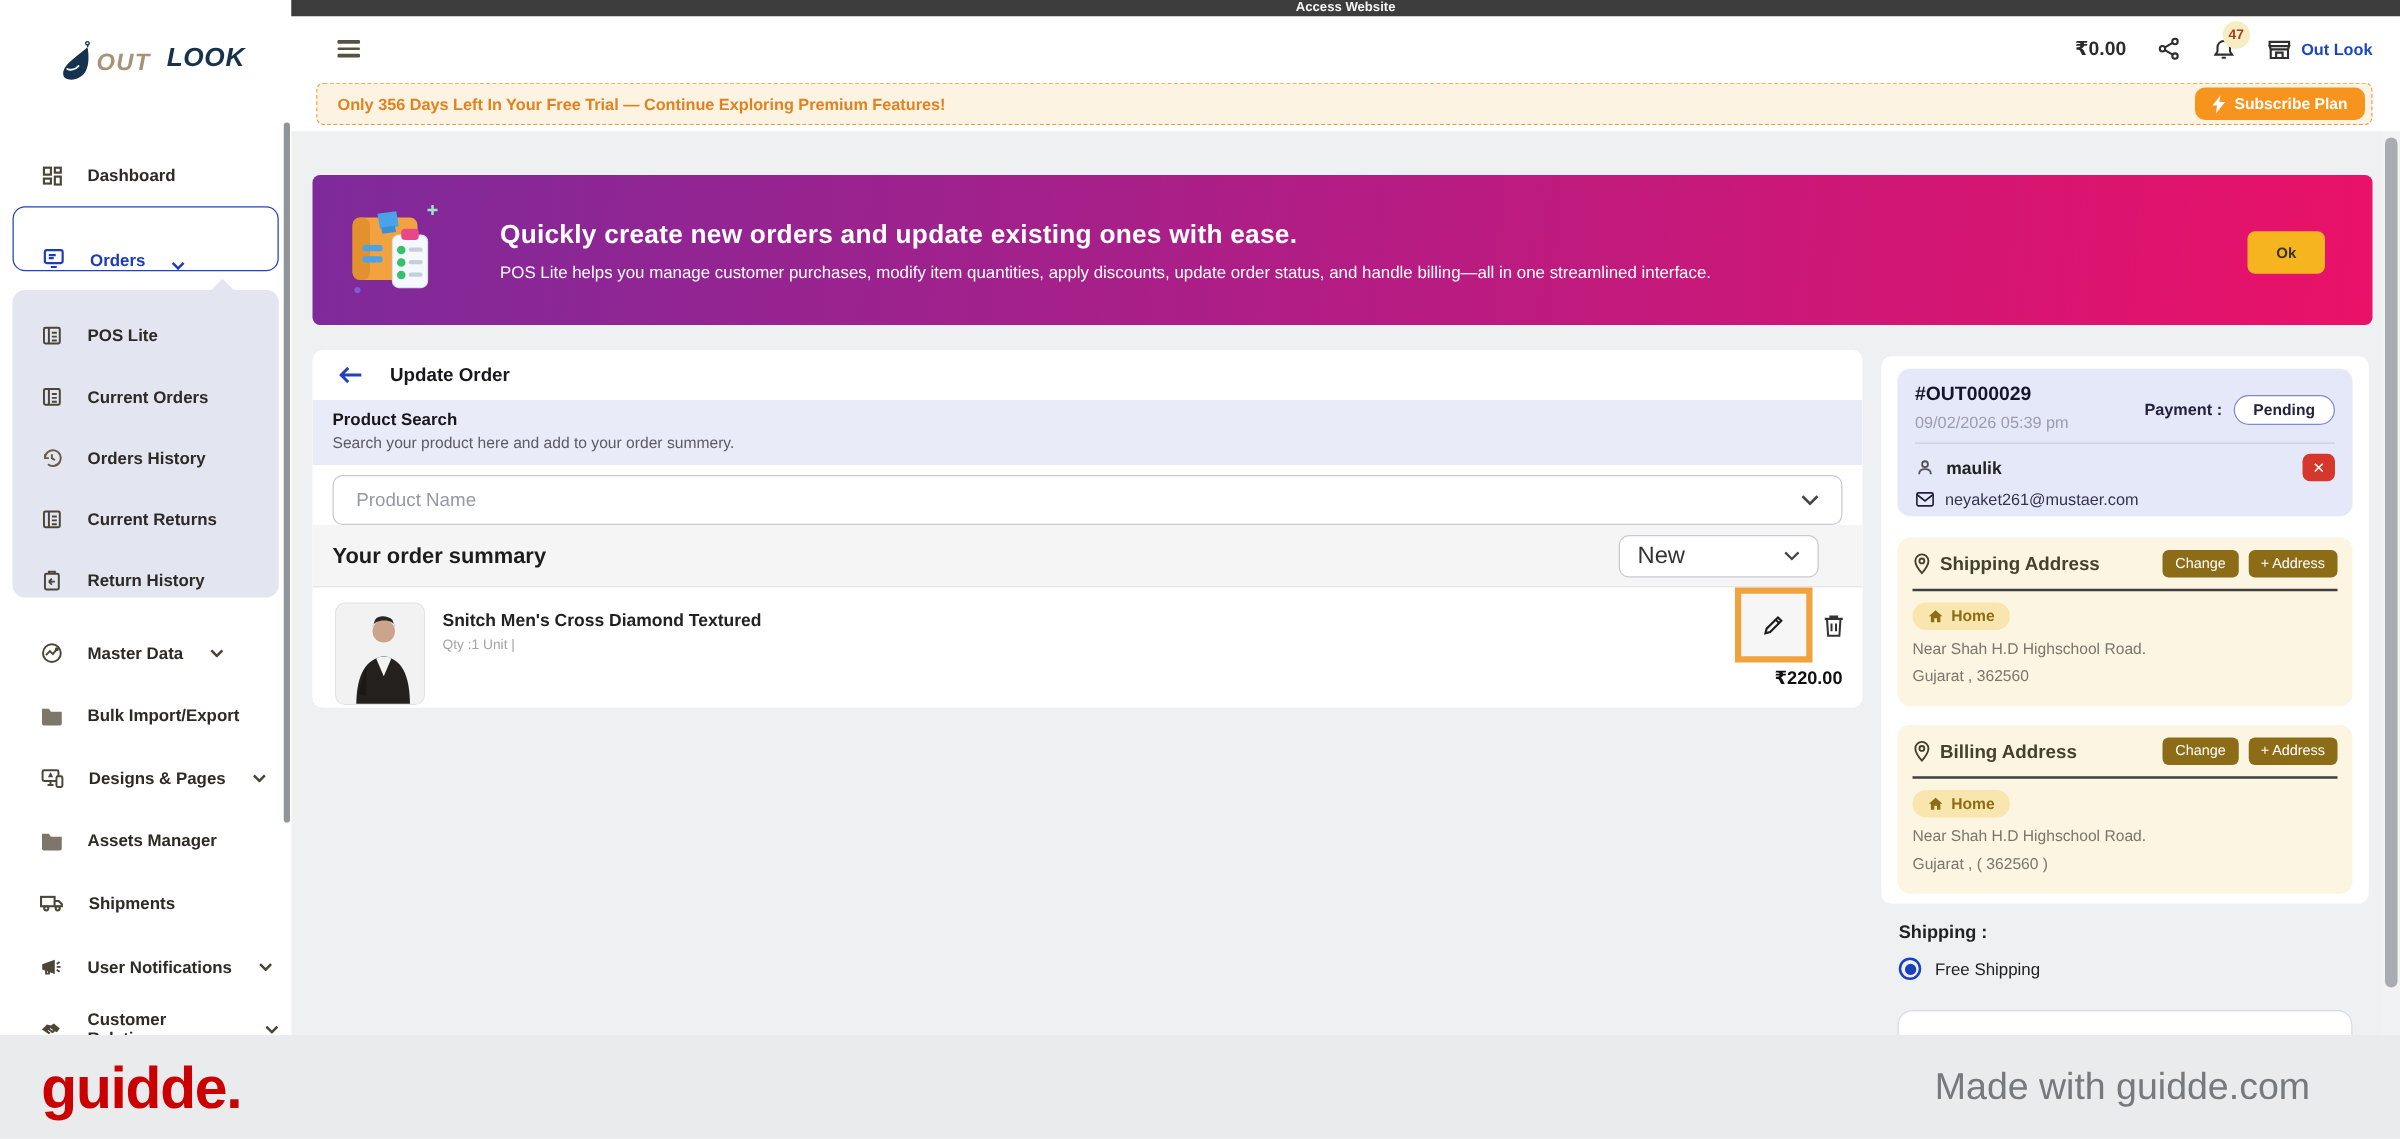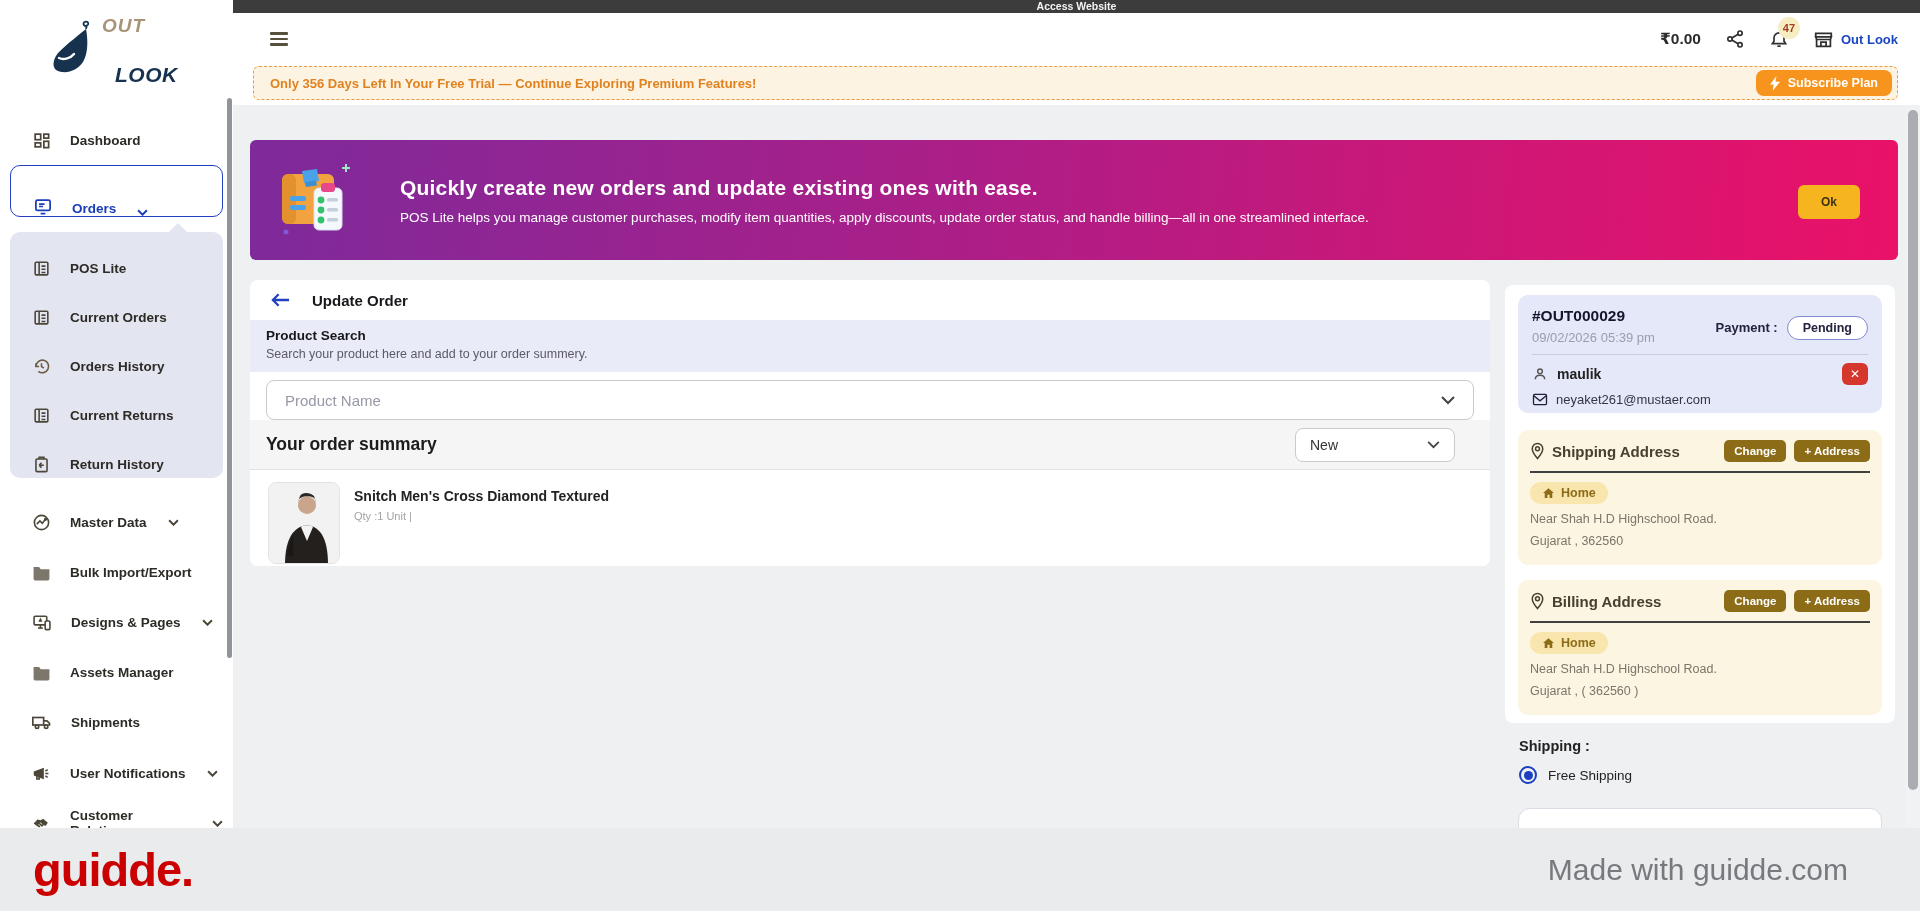--- a/index.html
+++ b/index.html
@@ -8,21 +8,21 @@
   #root { position:relative; width:1920px; height:911px; background:#ffffff; }
 
   
   .access-bar { position:absolute; left:233px; top:0; width:1687px; height:13px;
     background:#3c3c3c; display:flex; align-items:center; justify-content:center; z-index:30; }
   .access-bar span { color:#f4f4f4; font-size:10.5px; font-weight:bold; line-height:13px; }
 
   
   .sidebar { position:absolute; left:0; top:13px; width:233px; height:815px; background:#fff; overflow:hidden; z-index:5; }
   .logo { position:absolute; left:46px; top:2px; width:150px; height:72px; display:flex; align-items:center; }
-  .logo-text { display:flex; flex-direction:column; margin-left:-6px;gap:31px; }
+  .logo-text { display:flex; margin-left:-6px; }
   .logo-text .out  { color:#a89377; font-style:italic; font-weight:900; font-size:19px; letter-spacing:1px; }
   .logo-text .look { color:#16324f; font-style:italic; font-weight:900; font-size:21px; margin-top:-5px; margin-left:13px; letter-spacing:0.5px; }
   .nav-item { position:absolute; left:10px; width:213px; height:40px; display:flex; align-items:center;
     gap:19px; padding-left:22px; color:#2d2b26; font-size:13.5px; font-weight:600; cursor:pointer; }
   .nav-item svg { flex:0 0 auto; }
   .nav-item .chev { margin-left:2px; }
   .nav-item.active { height:52px; border:1.6px solid #2340c0; border-radius:10px; color:#1b3db8;align-items:flex-end; }
   .submenu { position:absolute; left:10px; top:219px; width:213px; height:246px; background:#e3e5f1; border-radius:10px; }
   .submenu::before { content:""; position:absolute; top:-9px; left:158px; border-left:10px solid transparent;
     border-right:10px solid transparent; border-bottom:10px solid #e3e5f1; }
@@ -71,21 +71,21 @@
   .search-band h4 { font-size:13.5px; font-weight:bold; color:#17171c; }
   .search-band p { margin-top:4px; font-size:12.5px; color:#5b5b66; }
   .product-select { position:absolute; left:16px; top:100px; width:1208px; height:40px; border:1px solid #c9c9cf;
     border-radius:8px; background:#fff; display:flex; align-items:center; justify-content:space-between; padding:0 18px; cursor:pointer; }
   .product-select .ph { color:#9698a6; font-size:15px; }
   .summary-band { position:absolute; left:0; top:140px; width:1240px; height:50px; background:#f5f5f6;
     border-bottom:1px solid #e2e2e5; display:flex; align-items:center; justify-content:space-between; padding:0 35px 0 16px; }
   .summary-band h3 { font-size:17.5px; font-weight:bold; color:#1c1c1c; }
   .status-select { width:160px; height:34px; background:#fff; border:1px solid #c9c9cf; border-radius:8px;
     display:flex; align-items:center; justify-content:space-between; padding:0 14px; cursor:pointer; }
-  .status-select span { font-size:14px; color:#333; }
+  .status-select span { font-size:19px; color:#333; }
   .order-row { position:absolute; left:0; top:190px; width:1240px; height:96px; background:#fff; }
   .thumb { position:absolute; left:18px; top:12px; width:72px; height:82px; border:1px solid #e3e3e3; border-radius:8px;
     overflow:hidden; background:#f2f2f2; }
   .item-name { position:absolute; left:104px; top:18px; font-size:14px; font-weight:700; color:#222; }
   .item-qty { position:absolute; left:104px; top:40px; font-size:11px; color:#a3a3a3; }
   .item-actions { position:absolute; right:14px; top:0; display:flex; flex-direction:column; align-items:flex-end; }
   .act-row { display:flex; align-items:center; gap:8px; }
   .edit-highlight { width:62px; height:60px; border:5px solid #f0a33c; background:#f6f6f6; display:flex;
     align-items:center; justify-content:center; cursor:pointer; }
   .trash-btn { cursor:pointer; display:flex; }
@@ -107,21 +107,21 @@
   .cust-name { font-size:14px; font-weight:bold; color:#222; flex:1; }
   .x-btn { width:26px; height:22px; background:#d6372c; border-radius:6px; color:#fff; font-size:12px; font-weight:bold;
     display:flex; align-items:center; justify-content:center; cursor:pointer; }
   .email-row { display:flex; align-items:center; gap:8px; margin-top:7px; }
   .email-row span { font-size:13px; color:#33344a; }
 
   .card-addr { height:135px; background:#fbf5e2; padding:10px 12px 0 12px; }
   .addr-ship { top:145px; } .addr-bill { top:295px; }
   .addr-head { display:flex; align-items:center; border-bottom:2px solid #404040; padding-bottom:9px; }
   .addr-title { display:flex; align-items:center; gap:7px; font-size:15px; font-weight:bold; color:#46402f; flex:1; }
-  .gold-btn { background:#8d6c17; color:#fff; border:none; border-radius:5px; font-size:11.5px; font-weight:bold;
+  .gold-btn { background:#8d6c17; color:#fff; border:none; border-radius:5px; font-size:11.5px; font-weight:normal;
     padding:5px 10px; margin-left:8px; cursor:pointer; }
   .home-pill { display:inline-flex; align-items:center; gap:6px; background:#f9e5ae; color:#8d6c17; border-radius:14px;
     padding:4px 12px; font-size:12.5px; font-weight:600; margin-top:9px; }
   .addr-line { font-size:12.5px; color:#7b756b; margin-top:8px; }
 
   .ship-section { position:absolute; left:1272px; top:623px; width:390px; height:72px; padding:10px 0 0 14px; }
   .ship-title { font-size:14.5px; font-weight:bold; color:#222; }
   .radio-row { display:flex; align-items:center; gap:11px; margin-top:12px; cursor:pointer; }
   .radio { width:18px; height:18px; border-radius:50%; border:2px solid #1c3fc0; display:flex; align-items:center; justify-content:center; }
   .radio i { width:9px; height:9px; border-radius:50%; background:#1c3fc0; }
@@ -412,20 +412,38 @@
             <rect width="72" height="82" fill="#f2f2f2"></rect>
             <circle cx="38" cy="22" r="9" fill="#caa58c"></circle>
             <path d="M29 19c0-7 18-8 18 0l-2-6c-4-4-12-4-14 0z" fill="#2a2623"></path>
             <path d="M16 82C16 56 24 44 38 42c14 2 21 14 21 40z" fill="#23201e"></path>
             <path d="M32 44l6 14 6-14c-2-2.5-10-2.5-12 0z" fill="#f3f3f3"></path>
             <path d="M24 50l-6 22 6 2z" fill="#1a1816"></path>
           </svg>
         </div>
         <div class="item-name">Snitch Men's Cross Diamond Textured</div>
         <div class="item-qty">Qty :1 Unit |</div>
+        <div class="item-actions">
+          <div class="act-row">
+            <div class="edit-highlight">
+              <svg width="20" height="20" viewBox="0 0 24 24" fill="none" stroke="#1c1c1c" stroke-width="2">
+                  <path d="M4 20l1.2-4.5L16 4.7l3.3 3.3L8.5 18.8 4 20z"></path>
+                  <path d="M14 7l3 3"></path>
+                </svg>
+            </div>
+            <span class="trash-btn">
+              <svg width="18" height="21" viewBox="0 0 20 22" fill="none" stroke="#333" stroke-width="1.8">
+                  <path d="M2 5h16M7 5V3h6v2"></path>
+                  <path d="M4 5l1 15h10l1-15"></path>
+                  <path d="M8 9v7M12 9v7"></path>
+                </svg>
+            </span>
+          </div>
+          <div class="item-price">₹220.00</div>
+        </div>
       </div>
     </section>
 
     <aside class="order-panel">
 
       <div class="panel-card card-id">
         <div class="id-row">
           <div>
             <div class="order-id">#OUT000029</div>
             <div class="order-date">09/02/2026 05:39 pm</div>

